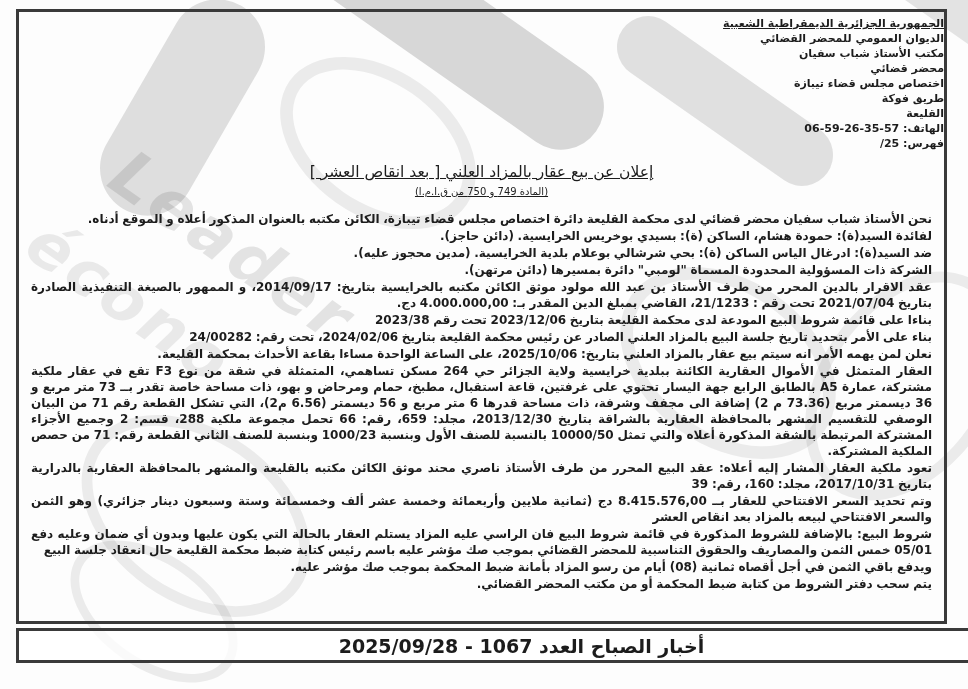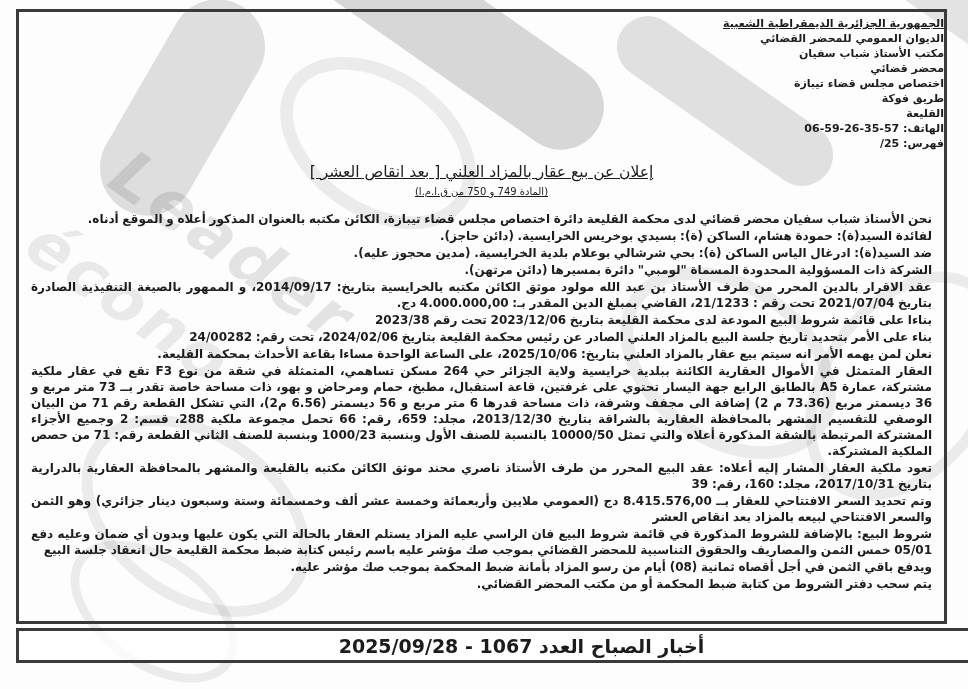--- a/index.html
+++ b/index.html
@@ -82,21 +82,21 @@
       <p>نحن الأستاذ شباب سفيان محضر قضائي لدى محكمة القليعة دائرة اختصاص مجلس قضاء تيبازة، الكائن مكتبه بالعنوان المذكور أعلاه و الموقع أدناه.</p>
       <p>لفائدة السيد(ة): حمودة هشام، الساكن (ة): بسيدي بوخريس الخرايسية. (دائن حاجز).</p>
       <p>ضد السيد(ة): ادرغال الياس الساكن (ة): بحي شرشالي بوعلام بلدية الخرايسية. (مدين محجوز عليه).</p>
       <p>الشركة ذات المسؤولية المحدودة المسماة "لومبي" دائرة بمسيرها (دائن مرتهن).</p>
       <p>عقد الاقرار بالدين المحرر من طرف الأستاذ بن عبد الله مولود موثق الكائن مكتبه بالخرايسية بتاريخ: 2014/09/17، و الممهور بالصيغة التنفيذية الصادرة بتاريخ 2021/07/04 تحت رقم : 21/1233، القاضي بمبلغ الدين المقدر بـ: 4.000.000,00 دج.</p>
       <p>بناءا على قائمة شروط البيع المودعة لدى محكمة القليعة بتاريخ 2023/12/06 تحت رقم 2023/38</p>
       <p>بناء على الأمر بتحديد تاريخ جلسة البيع بالمزاد العلني الصادر عن رئيس محكمة القليعة بتاريخ 2024/02/06، تحت رقم: 24/00282</p>
       <p>نعلن لمن يهمه الأمر انه سيتم بيع عقار بالمزاد العلني بتاريخ: 2025/10/06، على الساعة الواحدة مساءا بقاعة الأحداث بمحكمة القليعة.</p>
       <p>العقار المتمثل في الأموال العقارية الكائنة ببلدية خرايسية ولاية الجزائر حي 264 مسكن تساهمي، المتمثلة في شقة من نوع F3 تقع في عقار ملكية مشتركة، عمارة A5 بالطابق الرابع جهة اليسار تحتوي على غرفتين، قاعة استقبال، مطبخ، حمام ومرحاض و بهو، ذات مساحة خاصة تقدر بــ 73 متر مربع و 36 ديسمتر مربع (73.36 م 2) إضافة الى مجفف وشرفة، ذات مساحة قدرها 6 متر مربع و 56 ديسمتر (6.56 م2)، التي تشكل القطعة رقم 71 من البيان الوصفي للتقسيم المشهر بالمحافظة العقارية بالشراقة بتاريخ 2013/12/30، مجلد: 659، رقم: 66 تحمل مجموعة ملكية 288، قسم: 2 وجميع الأجزاء المشتركة المرتبطة بالشقة المذكورة أعلاه والتي تمثل 10000/50 بالنسبة للصنف الأول وبنسبة 1000/23 وبنسبة للصنف الثاني القطعة رقم: 71 من حصص الملكية المشتركة.</p>
       <p>تعود ملكية العقار المشار إليه أعلاه: عقد البيع المحرر من طرف الأستاذ ناصري محند موثق الكائن مكتبه بالقليعة والمشهر بالمحافظة العقارية بالدرارية بتاريخ 2017/10/31، مجلد: 160، رقم: 39</p>
-      <p>وتم تحديد السعر الافتتاحي للعقار بــ 8.415.576,00 دج (العمومي ملايين وأربعمائة وخمسة عشر ألف وخمسمائة وستة وسبعون دينار جزائري) وهو الثمن والسعر الافتتاحي لبيعه بالمزاد بعد انقاص العشر</p>
+      <p>وتم تحديد السعر الافتتاحي للعقار بــ 8.415.576,00 دج (ثمانية ملايين وأربعمائة وخمسة عشر ألف وخمسمائة وستة وسبعون دينار جزائري) وهو الثمن والسعر الافتتاحي لبيعه بالمزاد بعد انقاص العشر</p>
       <p>شروط البيع: بالإضافة للشروط المذكورة في قائمة شروط البيع فان الراسي عليه المزاد يستلم العقار بالحالة التي يكون عليها وبدون أي ضمان وعليه دفع 05/01 خمس الثمن والمصاريف والحقوق التناسبية للمحضر القضائي بموجب صك مؤشر عليه باسم رئيس كتابة ضبط محكمة القليعة حال انعقاد جلسة البيع</p>
       <p>ويدفع باقي الثمن في أجل أقصاه ثمانية (08) أيام من رسو المزاد بأمانة ضبط المحكمة بموجب صك مؤشر عليه.</p>
       <p>يتم سحب دفتر الشروط من كتابة ضبط المحكمة أو من مكتب المحضر القضائي.</p>
     </div>
 
   </div>
 
   <div class="footer-box">
     <span class="footer-text">أخبار الصباح العدد 1067 - 2025/09/28</span>
   </div>

